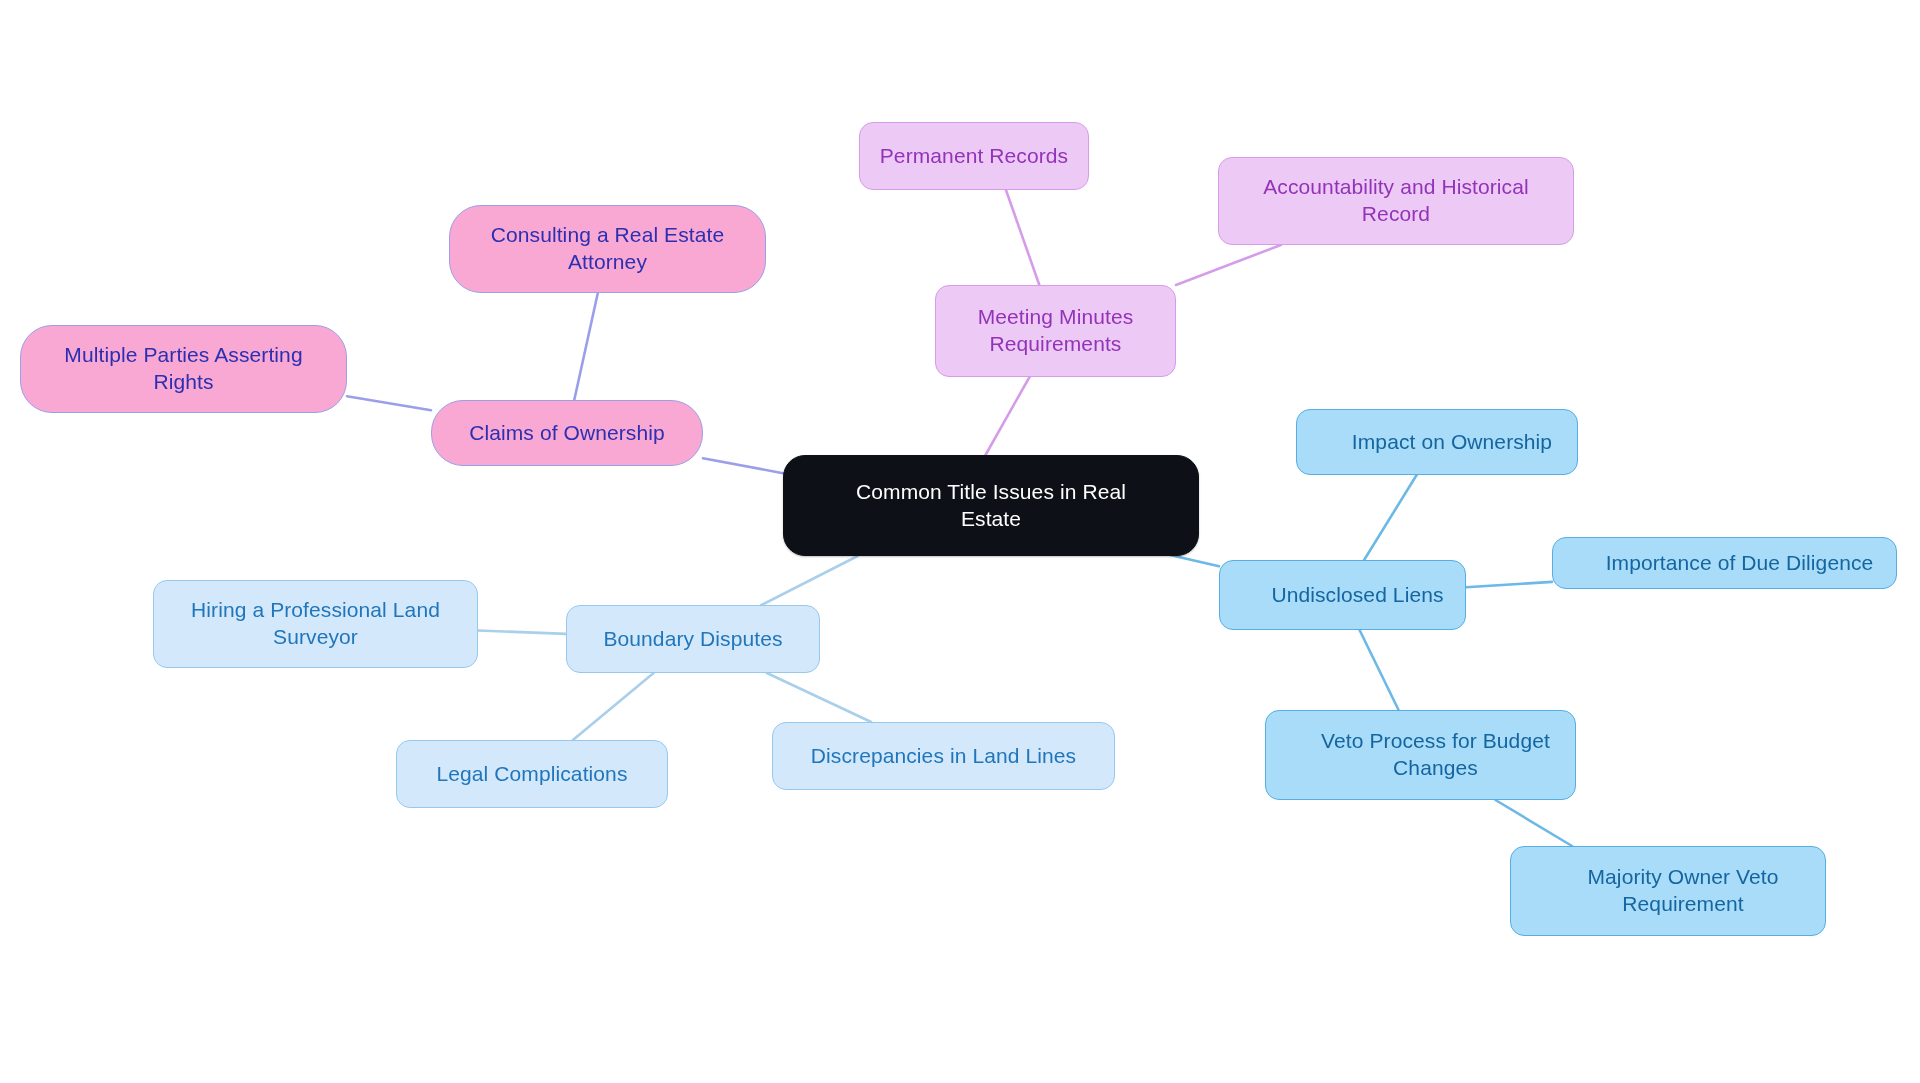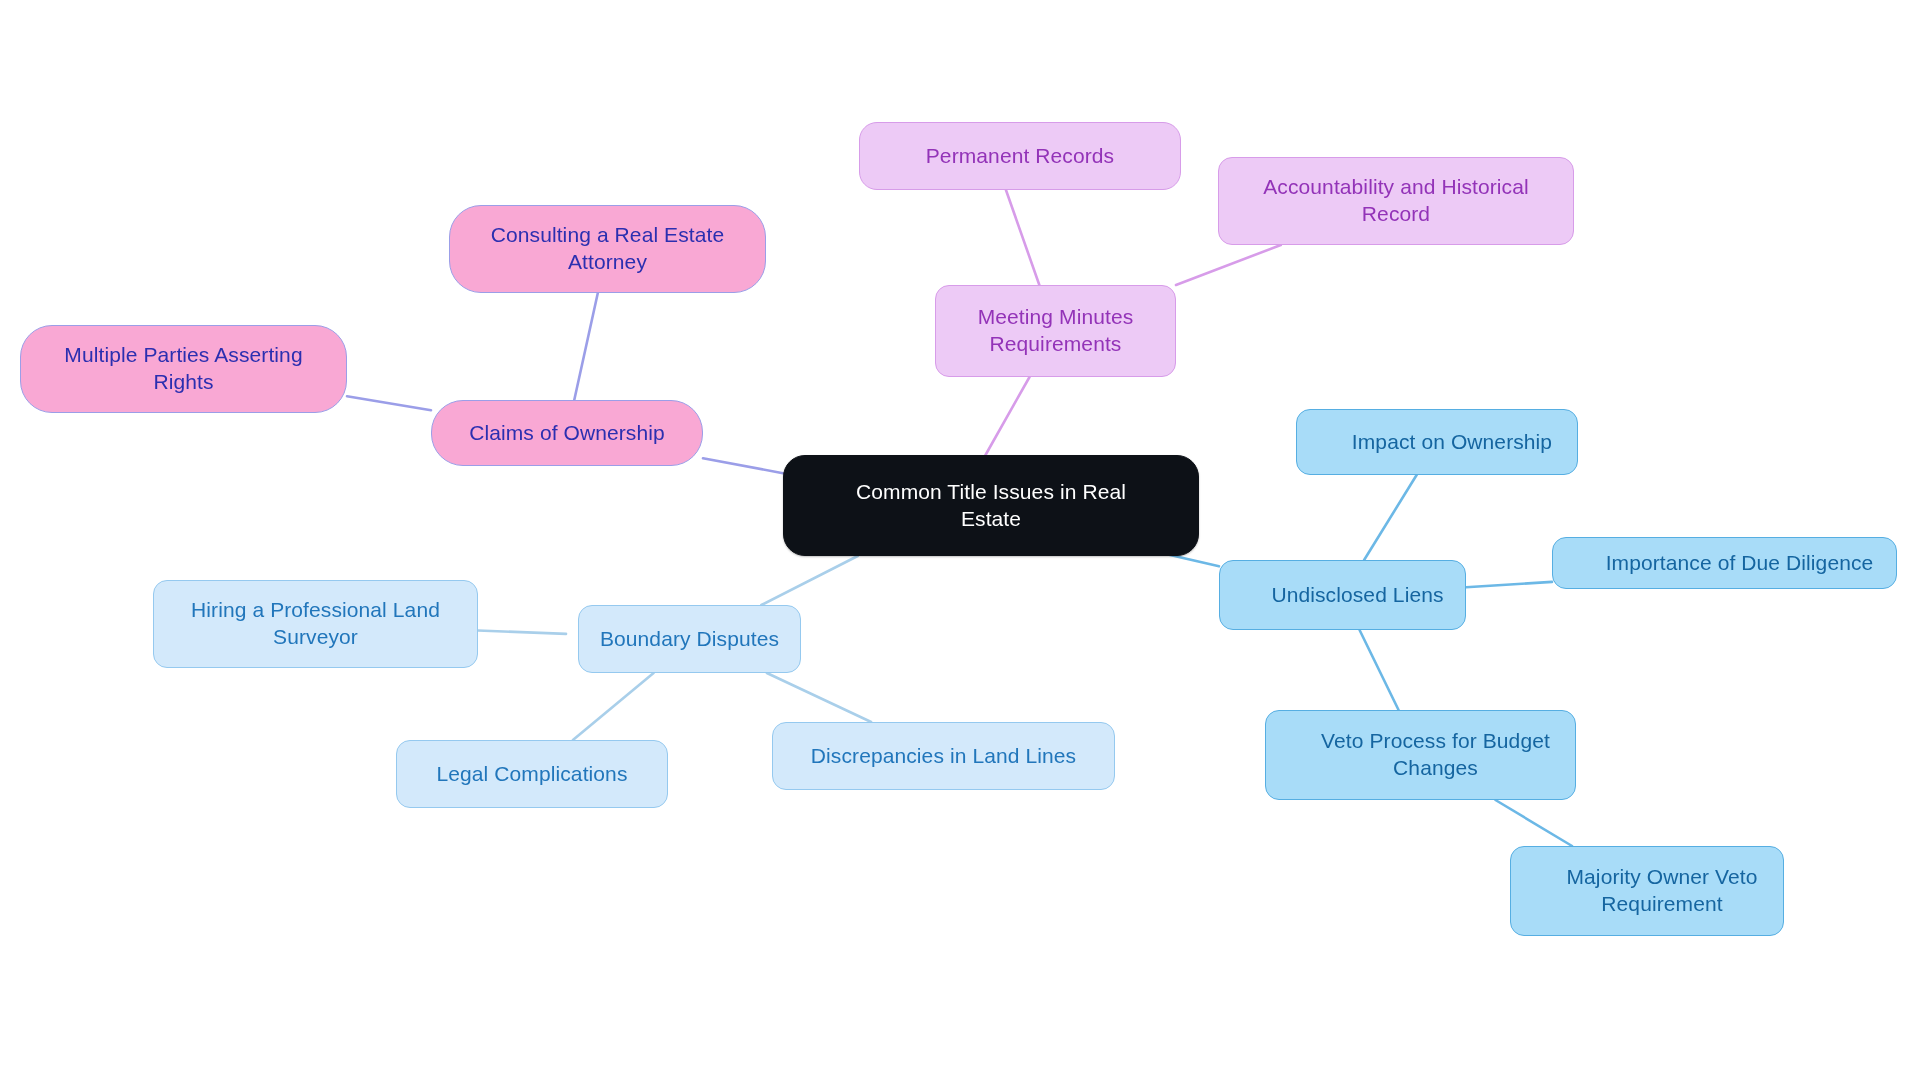--- a/index.html
+++ b/index.html
@@ -98,29 +98,29 @@
   <div id="node-layer">
       <div class="node node-root" style="left: 783px; top: 455px; width: 416px; height: 101px;">Common Title Issues in Real
 Estate</div>
       <div class="node node-lavender" style="left: 431px; top: 400px; width: 272px; height: 66px;">Claims of Ownership</div>
       <div class="node node-lavender" style="left: 20px; top: 325px; width: 327px; height: 88px;">Multiple Parties Asserting
 Rights</div>
       <div class="node node-lavender" style="left: 449px; top: 205px; width: 317px; height: 88px;">Consulting a Real Estate
 Attorney</div>
       <div class="node node-magenta" style="left: 935px; top: 285px; width: 241px; height: 92px;">Meeting Minutes
 Requirements</div>
-      <div class="node node-magenta" style="left: 859px; top: 122px; width: 322px; height: 68px; border-radius: 18px;">Permanent Records</div>
+      <div class="node node-magenta" style="left: 859px; top: 122px; width: 230px; height: 68px;">Permanent Records</div>
       <div class="node node-magenta" style="left: 1218px; top: 157px; width: 356px; height: 88px;">Accountability and Historical
 Record</div>
       <div class="node node-blue-strong" style="left: 1219px; top: 560px; width: 247px; height: 70px;">Undisclosed Liens</div>
       <div class="node node-blue-strong" style="left: 1296px; top: 409px; width: 282px; height: 66px;">Impact on Ownership</div>
       <div class="node node-blue-strong" style="left: 1552px; top: 537px; width: 345px; height: 52px;">Importance of Due Diligence</div>
       <div class="node node-blue-strong" style="left: 1265px; top: 710px; width: 311px; height: 90px;">Veto Process for Budget
 Changes</div>
-      <div class="node node-blue-strong" style="left: 1510px; top: 846px; width: 274px; height: 90px;">Majority Owner Veto
+      <div class="node node-blue-strong" style="left: 1510px; top: 846px; width: 316px; height: 90px;">Majority Owner Veto
 Requirement</div>
-      <div class="node node-blue-soft" style="left: 566px; top: 605px; width: 223px; height: 68px; margin-left: 12px;">Boundary Disputes</div>
+      <div class="node node-blue-soft" style="left: 566px; top: 605px; width: 254px; height: 68px;">Boundary Disputes</div>
       <div class="node node-blue-soft" style="left: 153px; top: 580px; width: 325px; height: 88px;">Hiring a Professional Land
 Surveyor</div>
       <div class="node node-blue-soft" style="left: 396px; top: 740px; width: 272px; height: 68px;">Legal Complications</div>
       <div class="node node-blue-soft" style="left: 772px; top: 722px; width: 343px; height: 68px;">Discrepancies in Land Lines</div>
     </div>
 </div>
 
 </body></html>

